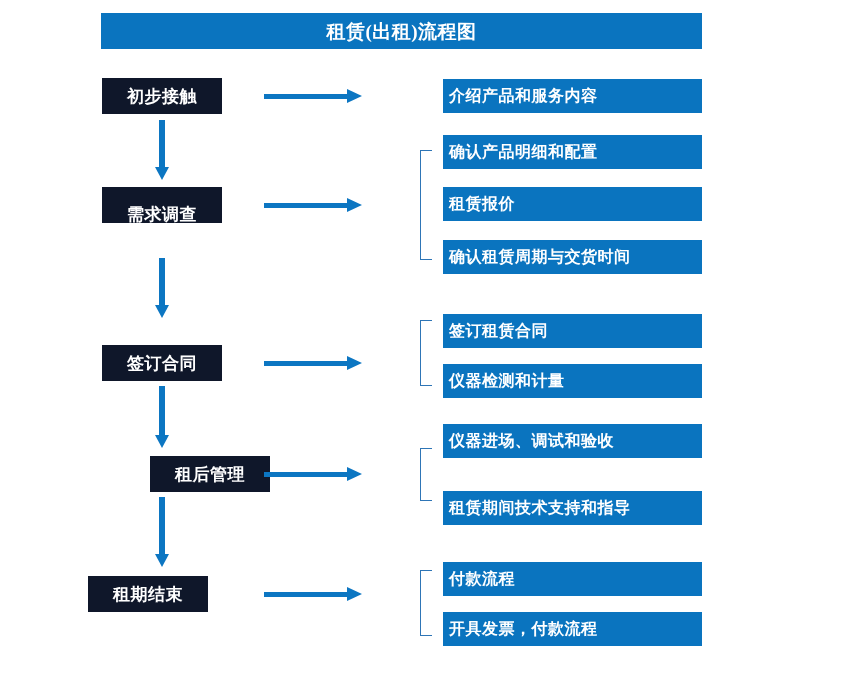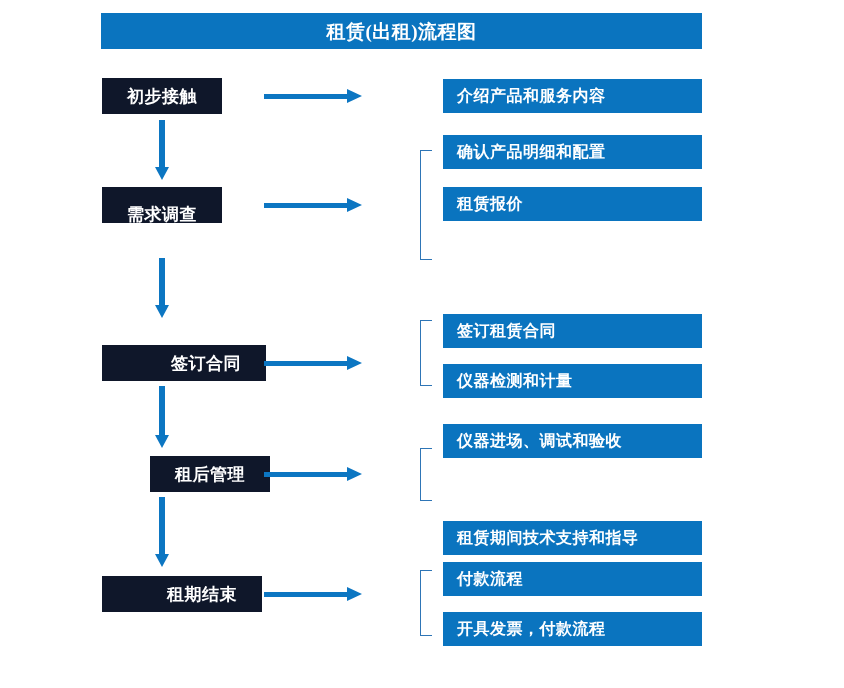--- a/index.html
+++ b/index.html
@@ -68,21 +68,21 @@
     height: 34px;
     background: #0a74bf;
     display: flex;
     align-items: center;
   }
   .detail-box .detail-text {
     color: #ffffff;
     font-size: 16px;
     font-weight: bold;
     line-height: 1;
-    padding-left: 14px;
+    padding-left: 6px;
     letter-spacing: 0.5px;
     white-space: nowrap;
   }
 
   
   .h-arrow {
     position: absolute;
     left: 264px;
     width: 98px;
     height: 14px;
@@ -178,27 +178,30 @@
   </div>
 
   <div class="bracket" style="top:150px; height:110px;"></div>
 
   <div class="detail-box" style="top:135px;">
     <span class="detail-text">确认产品明细和配置</span>
   </div>
   <div class="detail-box" style="top:187px;">
     <span class="detail-text">租赁报价</span>
   </div>
+  <div class="detail-box" style="top:240px;">
+    <span class="detail-text">确认租赁周期与交货时间</span>
+  </div>
 
   <div class="v-arrow" style="top:258px; height:60px;">
     <div class="shaft" style="height:47px;"></div>
     <div class="head"></div>
   </div>
 
-  <div class="stage-box" style="left:102px; top:345px;padding-left:44px;">
+  <div class="stage-box" style="left:102px; top:345px;">
     <span class="stage-text">签订合同</span>
   </div>
 
   <div class="h-arrow" style="top:356px;">
     <div class="shaft"></div>
     <div class="head"></div>
   </div>
 
   <div class="bracket" style="top:320px; height:66px;"></div>
 
@@ -221,30 +224,30 @@
   <div class="h-arrow" style="top:467px;">
     <div class="shaft"></div>
     <div class="head"></div>
   </div>
 
   <div class="bracket" style="top:448px; height:53px;"></div>
 
   <div class="detail-box" style="top:424px;">
     <span class="detail-text">仪器进场、调试和验收</span>
   </div>
-  <div class="detail-box" style="top:491px;margin-top:30px;">
+  <div class="detail-box" style="top:491px;">
     <span class="detail-text">租赁期间技术支持和指导</span>
   </div>
 
   <div class="v-arrow" style="top:497px; height:70px;">
     <div class="shaft" style="height:57px;"></div>
     <div class="head"></div>
   </div>
 
-  <div class="stage-box" style="left:102px; top:576px;padding-left:40px;">
+  <div class="stage-box" style="left:88px; top:576px;">
     <span class="stage-text">租期结束</span>
   </div>
 
   <div class="h-arrow" style="top:587px;">
     <div class="shaft"></div>
     <div class="head"></div>
   </div>
 
   <div class="bracket" style="top:570px; height:66px;"></div>
 

